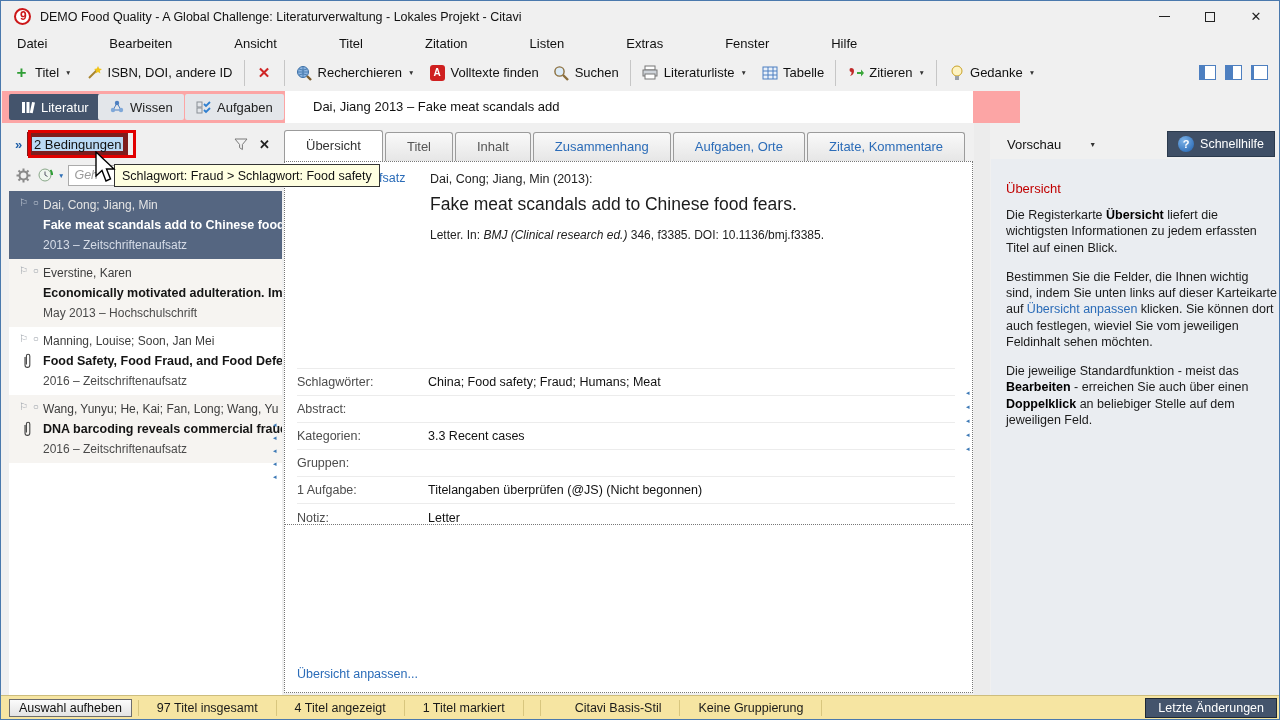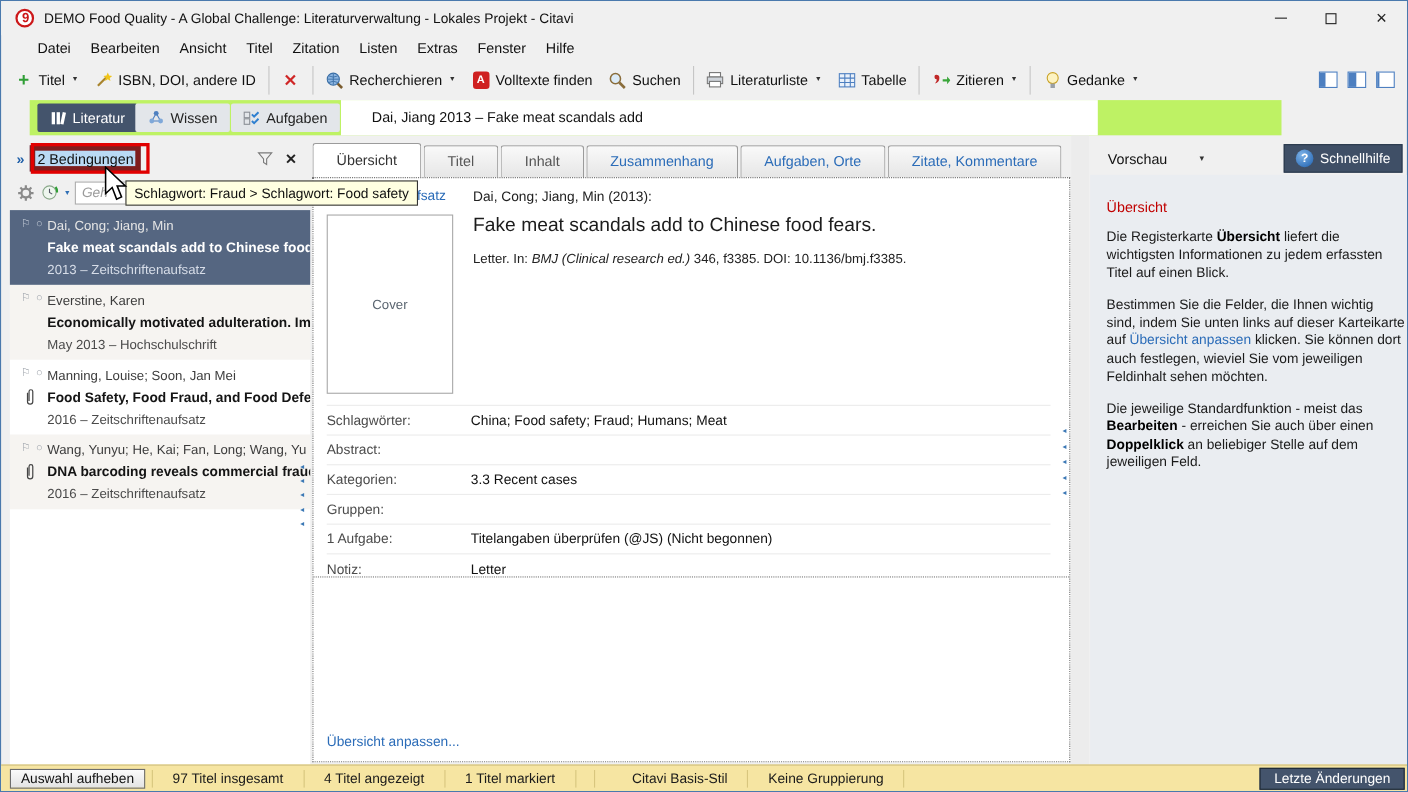--- a/index.html
+++ b/index.html
@@ -16,40 +16,40 @@
     margin:0 9px 0 13px; position:relative; background:#fff; }
   .app-logo span { position:absolute; left:4px; top:-1px; color:#cc1719; font-weight:bold; font-size:12px; }
   .title-text { font-size:12.5px; color:#111; }
   .win-controls { margin-left:auto; display:flex; height:100%; }
   .win-btn { width:46px; height:100%; display:flex; align-items:center; justify-content:center;
     font-size:13px; color:#222; }
   .glyph-min { width:11px; border-bottom:1px solid #222; height:1px; display:inline-block;}
   .glyph-max { width:10px; height:10px; border:1px solid #222; display:inline-block;}
   
   .menubar { position:absolute; left:1px; top:31px; width:1278px; height:22px;
-    display:flex; align-items:center; background:#f0f0f0; padding-left:23px; }
+    display:flex; align-items:center; background:#f0f0f0; padding-left:6px;gap:44px; }
   .menu-item { font-size:13px; padding:2px 9px; color:#111; }
   
   .toolbar { position:absolute; left:1px; top:53px; width:1278px; height:37px;
     display:flex; align-items:center; background:#f0f0f0; padding:0 4px; }
   .tbtn { display:flex; align-items:center; gap:5px; padding:4px 7px; font-size:13px;
     color:#111; white-space:nowrap; border-radius:2px; }
   .tsep { width:1px; height:26px; background:#c6c6c6; margin:0 4px; }
   .caret { font-size:6.5px; color:#333; margin-left:1px; }
   .layout-icons { margin-left:auto; display:flex; gap:9px; padding-right:8px; }
   .lay { width:17px; height:15px; border:1px solid #4d7fc0; background:#fff; position:relative; }
   .lay i { position:absolute; left:0; top:0; bottom:0; background:#4d7fc0; display:block; }
   
   .ic { display:inline-flex; align-items:center; justify-content:center; width:17px; height:17px; }
   .plus { color:#2f9e35; font-size:17px; font-weight:bold; line-height:15px; }
   .redx { color:#cf2626; font-size:15px; font-weight:bold; }
   .pdf { width:15px; height:16px; background:#cf2020; border-radius:3px; color:#fff;
     font-size:10px; font-weight:bold; display:flex; align-items:center; justify-content:center; }
   
-  .workspace { position:absolute; left:1px; top:90px; width:1138px; height:32px; background:#bef264;margin-left:25px; }
+  .workspace { position:absolute; left:1px; top:90px; width:1018px; height:32px; background:#fca5a5; }
   .crumb-band { position:absolute; left:283px; top:0; width:688px; height:32px; background:#fff; }
   .pill { position:absolute; top:3px; height:26px; display:flex; align-items:center; gap:6px;
     padding:0 11px; font-size:13px; border-radius:2px; }
   .pill-literatur { left:7px; background:#44546c; color:#fff; }
   .pill-wissen { left:96px; background:#e3e6ea; color:#222; }
   .pill-aufgaben { left:183px; background:#e3e6ea; color:#222; }
   .breadcrumb { position:absolute; left:311px; top:8px; font-size:13px; color:#111; }
   
   .left-head { position:absolute; left:8px; top:128px; width:273px; height:30px;
     display:flex; align-items:center; }
@@ -397,21 +397,20 @@
   <div class="tab">Titel</div>
   <div class="tab">Inhalt</div>
   <div class="tab blue">Zusammenhang</div>
   <div class="tab blue">Aufgaben, Orte</div>
   <div class="tab blue">Zitate, Kommentare</div>
 </div>
 
 <div class="tab-page">
   <div class="overview-box">
     <span class="doc-type">Zeitschriftenaufsatz</span>
-    <div class="cover-box">Cover</div>
     <div class="ref-head">Dai, Cong; Jiang, Min (2013):</div>
     <div class="ref-big-title">Fake meat scandals add to Chinese food fears.</div>
     <div class="ref-cite"><span>Letter. In: </span><i>BMJ (Clinical research ed.)</i><span> 346, f3385. DOI: 10.1136/bmj.f3385.</span></div>
     <div class="fields">
       <div class="frow">
         <div class="flabel">Schlagwörter:</div>
           <div class="fvalue">China; Food safety; Fraud; Humans; Meat</div>
       </div>
       <div class="frow">
         <div class="flabel">Abstract:</div>

